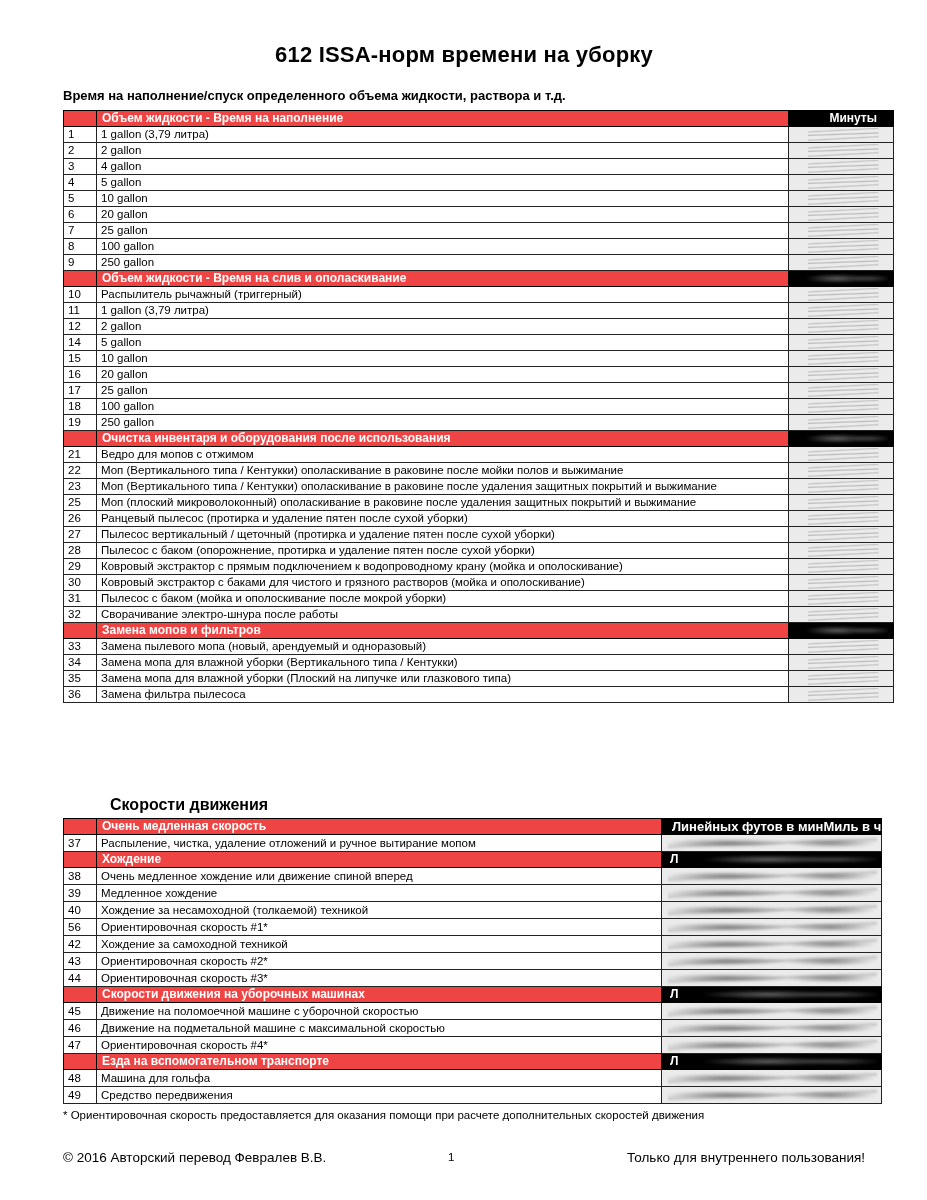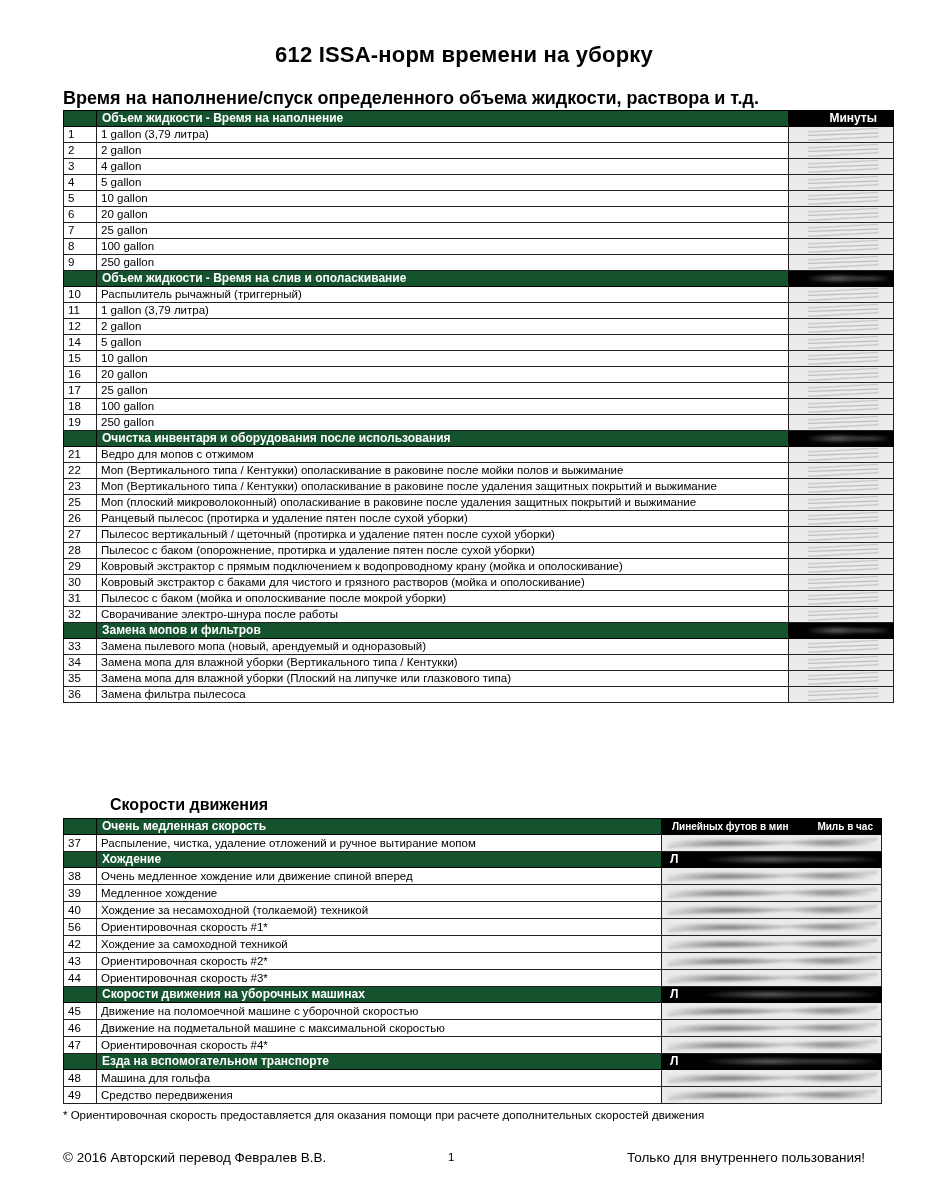--- a/index.html
+++ b/index.html
@@ -1,36 +1,36 @@
 <!DOCTYPE html>
 <html><head>
 <meta charset="utf-8">
 <style>
   html,body{margin:0;padding:0;background:#fff;}
   body{width:927px;height:1200px;position:relative;font-family:"Liberation Sans",sans-serif;color:#000;}
   .page{position:absolute;inset:0;background:#fff;}
 
   .doc-title{position:absolute;top:42px;left:63px;width:802px;text-align:center;
     font-size:22px;font-weight:bold;letter-spacing:.2px;}
-  .intro-heading{position:absolute;top:88px;left:63px;font-size:18px;font-weight:bold;}
+  .intro-heading{position:absolute;top:88px;left:63px;font-size:13px;font-weight:bold;}
   .speeds-heading{position:absolute;top:796px;left:70px;font-size:16px;font-weight:bold;margin-left:40px;}
 
   table.grid{position:absolute;left:63px;border-collapse:collapse;table-layout:fixed;width:802px;}
   #fill-table{top:110px;}
   #speed-table{top:818px;}
 
   table.grid td{border:1px solid #222;height:15px;font-size:11.5px;line-height:13px;
     padding:0 2px 0 4px;white-space:nowrap;overflow:hidden;vertical-align:middle;}
   td.num{width:26px;padding-left:2px;}
   #fill-table td.desc{width:684px;}
   #fill-table td.val{width:84px;}
   #speed-table td.desc{width:557px;}
   #speed-table td.val{width:213px;}
 
-  tr.bar td{background:#14532d;color:#fff;font-weight:bold;font-size:12px;border-color:#000;}
+  tr.bar td{background:#ef4444;color:#fff;font-weight:bold;font-size:12px;border-color:#000;}
   tr.bar td.desc{padding-left:5px;}
 
   td.val{background:#ebebeb;border-color:#8a8a8a;border-left-color:#222;border-right-color:#555;padding:0;}
   tr.bar td.val{background:#000;border-color:#000;}
 
   .minutes-head{text-align:right;padding-right:16px !important;}
 
   
   .smudge1{height:13px;margin:1px 2px;
     background-image:
@@ -49,21 +49,21 @@
     filter:blur(1px);}
 
   
   .bar-smudge{height:13px;margin:1px 2px;flex:1;
     background-image:
       radial-gradient(ellipse 46% 48% at 45% 50%, rgba(210,210,210,.45), rgba(210,210,210,0) 75%),
       radial-gradient(ellipse 30% 40% at 80% 50%, rgba(190,190,190,.35), rgba(190,190,190,0) 75%);
     filter:blur(1.1px);}
 
   .speed-head-cell{display:flex;justify-content:space-between;align-items:center;
-    padding:0 6px 0 6px;font-weight:bold;font-size:10px;}
+    padding:0 6px 0 6px;font-weight:bold;font-size:13px;}
   .bar-val-flex{display:flex;align-items:center;padding-left:4px;}
   .bar-prefix{color:#fff;font-weight:bold;font-size:12px;}
 
   .footnote{position:absolute;top:1109px;left:63px;font-size:11.5px;}
   .footer{position:absolute;top:1150px;left:63px;width:802px;font-size:13.5px;}
   .footer .fl{position:absolute;left:0;top:0;}
   .footer .fc{position:absolute;left:385px;top:1px;font-size:11.5px;}
   .footer .fr{position:absolute;right:0;top:0;}
 </style>
 </head>

